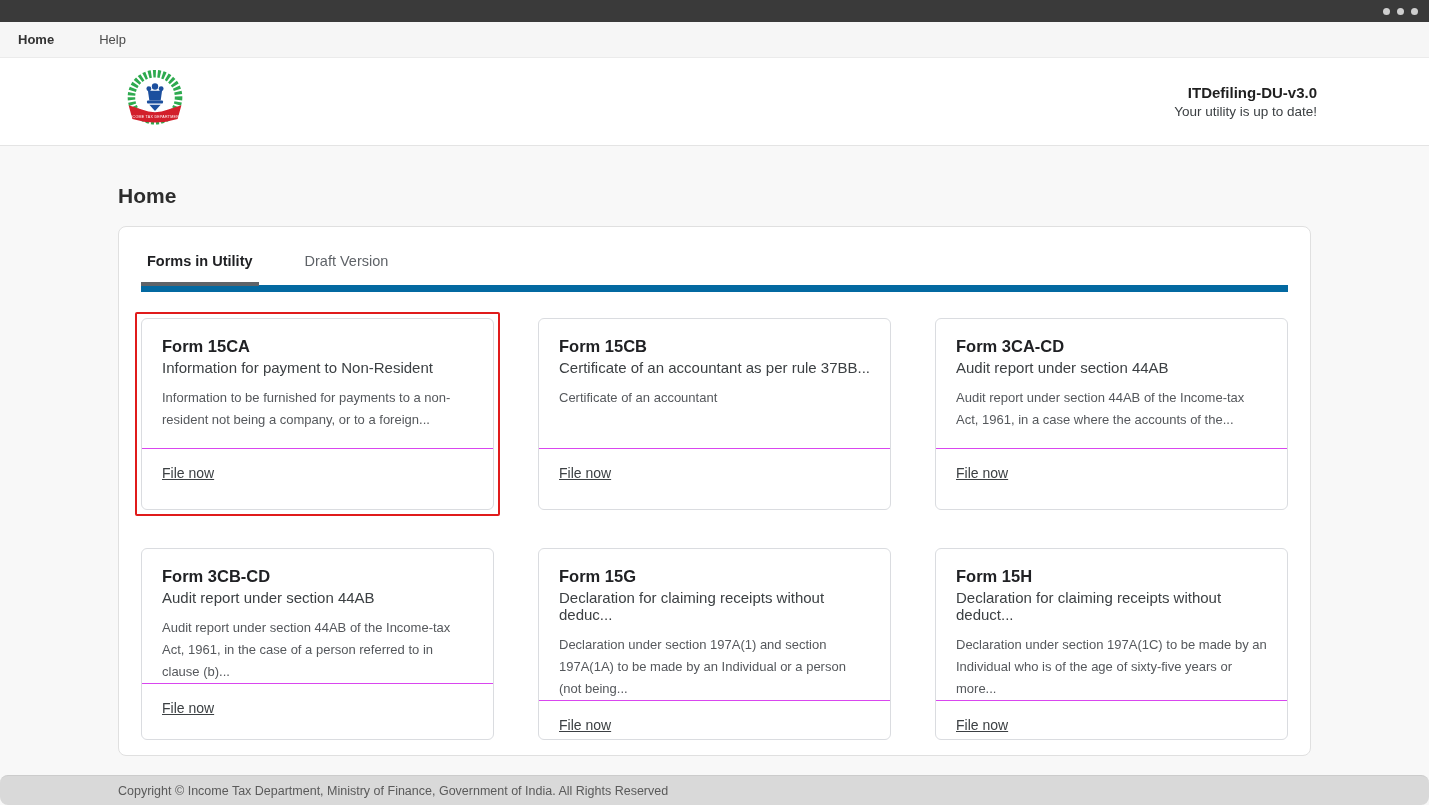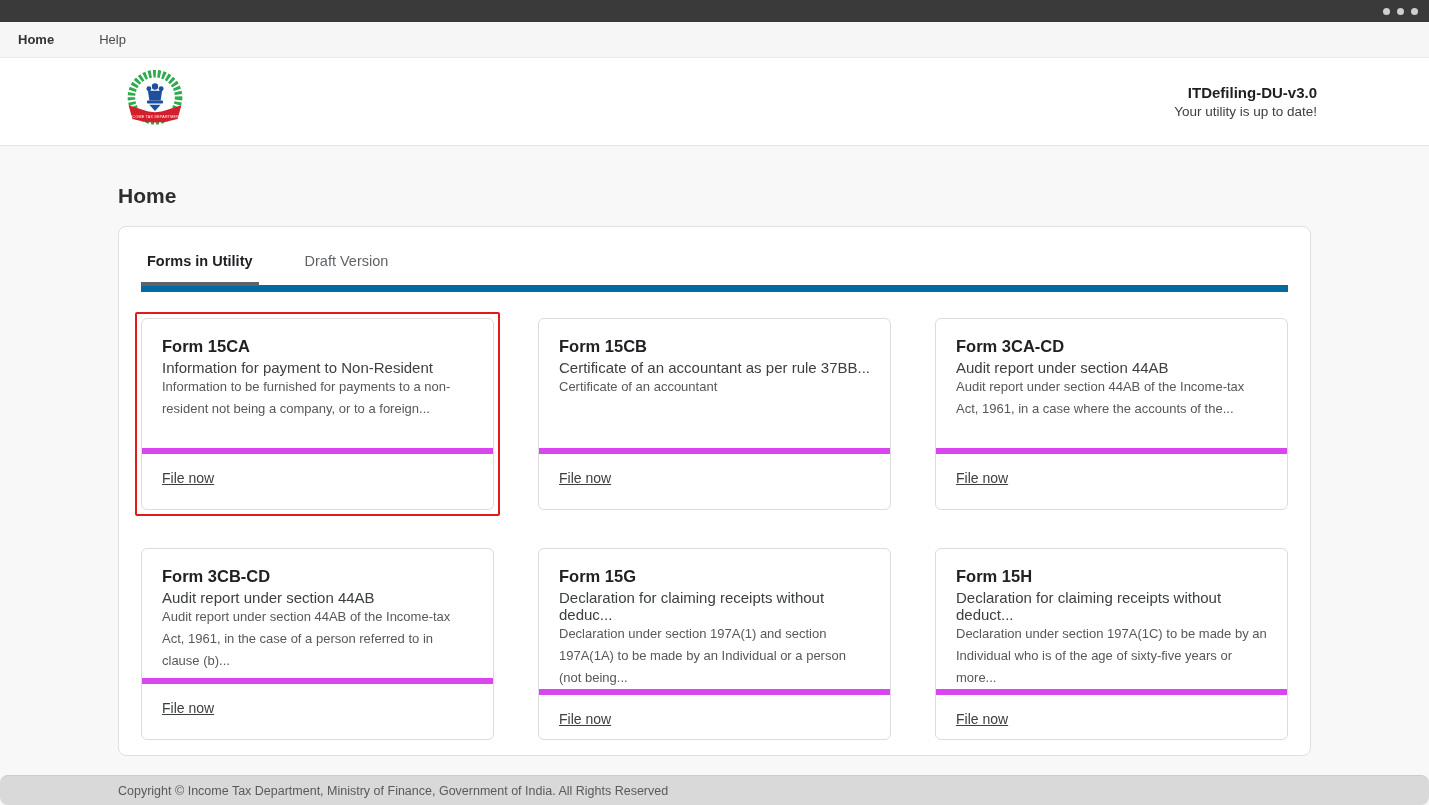--- a/index.html
+++ b/index.html
@@ -65,22 +65,22 @@
     position:relative; background:#fff; border:1px solid #dadce0; border-radius:6px;
     height:192px; display:flex; flex-direction:column;
   }
   .card.highlighted::after {
     content:""; position:absolute; inset:-7px; border:2px solid #e01b1b; border-radius:2px;
     pointer-events:none;
   }
   .card-body { padding:18px 20px 0 20px; flex:1 1 auto; }
   .card-title { font-size:16.5px; font-weight:bold; color:#202124; }
   .card-subtitle { font-size:15px; color:#3c4043; margin-top:3px; }
-  .card-desc { font-size:13px; color:#55585c; line-height:22px; }
-  .card-footer { border-top:6px solid #d946ef; padding:15px 20px 0 20px; height:61px; flex:0 0 auto; }
+  .card-desc { font-size:13px; color:#55585c; line-height:22px; margin-top:11px; }
+  .card-footer { border-top:1px solid #d946ef; padding:15px 20px 0 20px; height:61px; flex:0 0 auto; }
   .file-now {
     display:inline-block; font-size:14px; font-weight:500; color:#3c4043;
     text-decoration:underline; cursor:pointer;
   }
 
   
   .footer {
     height:30px; background:#d9d9d9; border-top:1px solid #cccccc; flex:0 0 auto;
     display:flex; align-items:center; padding-left:118px;
     font-size:12.5px; color:#5a5a5a;border-radius:8px;

